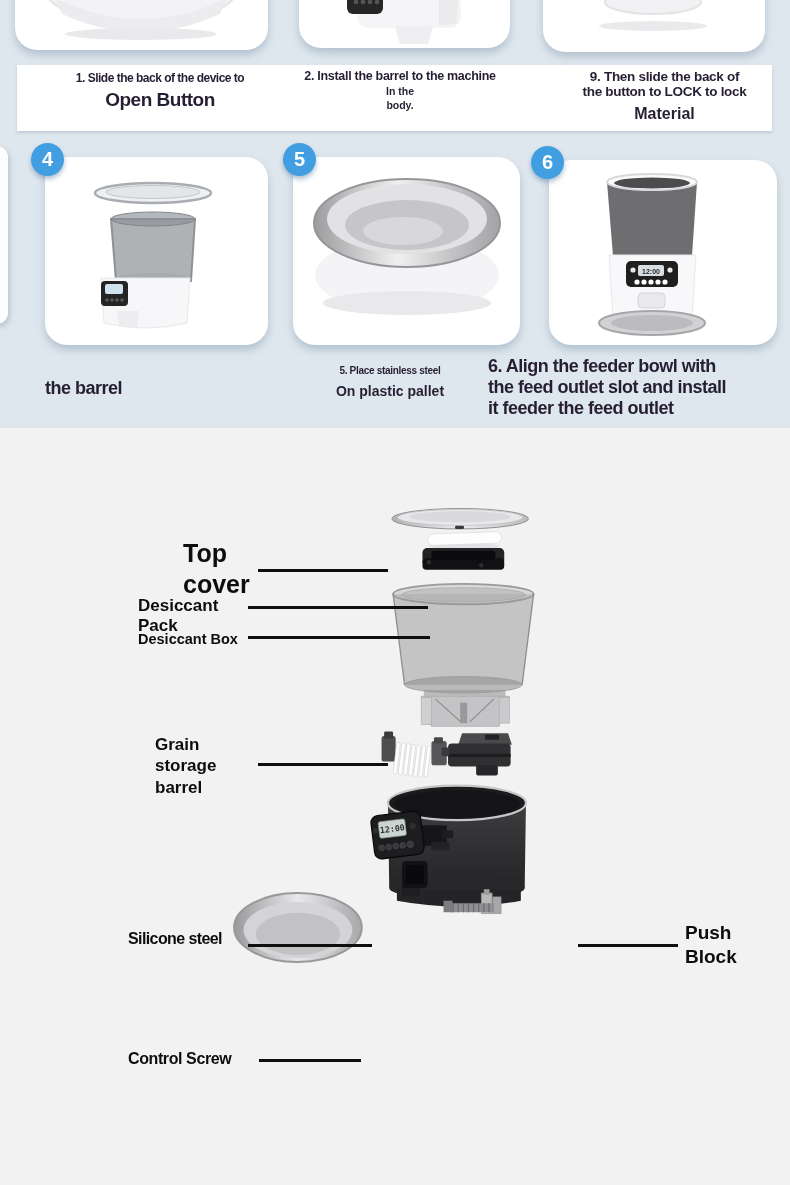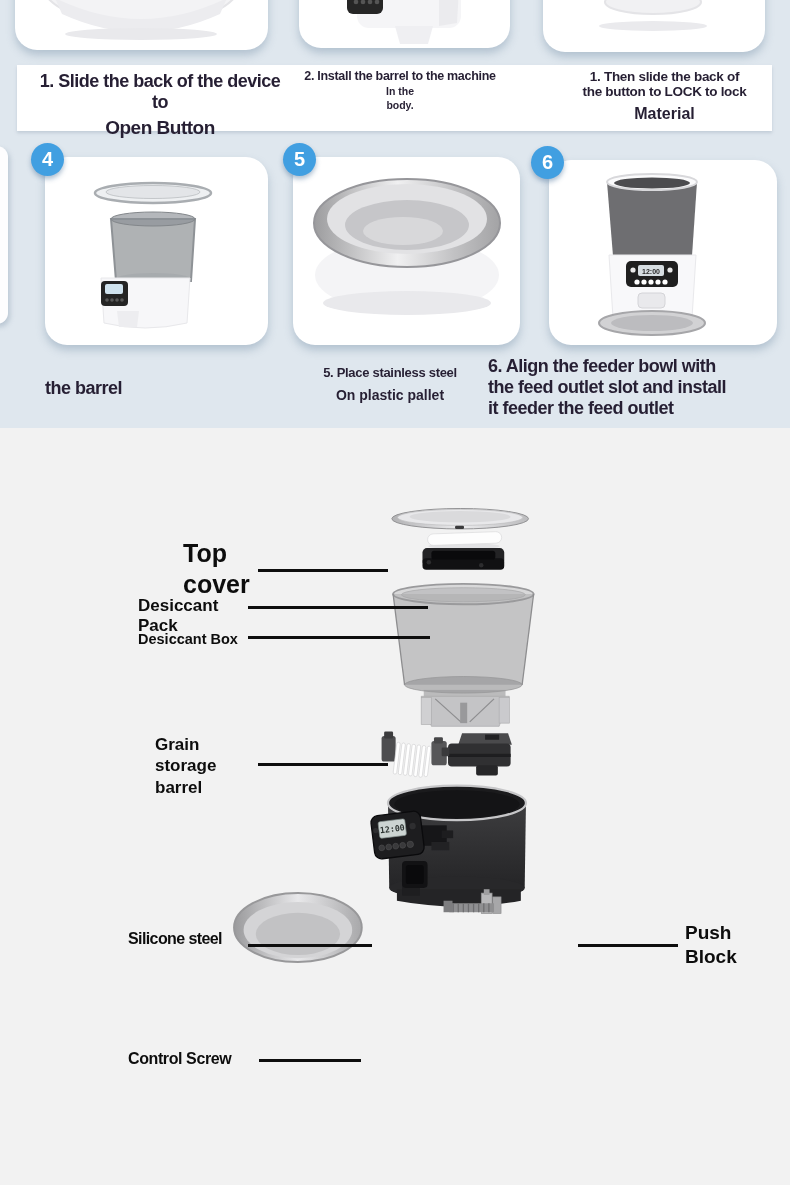--- a/index.html
+++ b/index.html
@@ -9,33 +9,33 @@
   }
   
   .card{position:absolute;background:#ffffff;border-radius:22px;
         box-shadow:0 5px 9px rgba(125,148,170,.45);}
   .card svg{display:block;}
   
   .band{position:absolute;left:17px;top:65px;width:755px;height:66px;background:#ffffff;
         box-shadow:0 2px 3px rgba(140,155,175,.35);}
   .cap{position:absolute;text-align:center;color:#261f33;font-weight:bold;}
   .cap .l-big{display:block;font-size:19px;letter-spacing:-.5px;margin-top:4px;}
-  .cap .l-med{display:block;font-size:18px;letter-spacing:-.5px;}
+  .cap .l-med{display:block;font-size:12px;letter-spacing:-.5px;}
   .cap .l-sm{display:block;font-size:12.5px;letter-spacing:-.3px;}
   .cap .l-tiny{display:block;font-size:10.5px;margin-top:2px;}
   .cap .l-mat{display:block;font-size:16px;margin-top:6px;}
   
   .badge{position:absolute;width:33px;height:33px;border-radius:50%;background:#419fe1;
          color:#fff;font-weight:bold;font-size:20px;display:flex;align-items:center;
          justify-content:center;box-shadow:0 3px 5px rgba(70,110,150,.45);z-index:5;}
   
   .cap2{position:absolute;color:#261f33;font-weight:bold;font-size:18px;
         letter-spacing:-.5px;line-height:1.18;}
   .cap2-small{position:absolute;color:#261f33;font-weight:bold;text-align:center;}
-  .cap2-small .a{display:block;font-size:13px;letter-spacing:-.3px;}
+  .cap2-small .a{display:block;font-size:10px;letter-spacing:-.3px;}
   .cap2-small .b{display:block;font-size:14px;margin-top:7px;}
   
   .diagram{position:absolute;left:0;top:428px;width:790px;height:757px;background:#f2f2f2;}
   .lbl{position:absolute;color:#0d0d0d;font-weight:bold;line-height:1.25;}
   .leader{position:absolute;height:3px;background:#0e0e0e;}
   .sliver{position:absolute;left:-14px;top:146px;width:22px;height:178px;
           background:#fdfdfe;border-radius:12px;box-shadow:2px 3px 5px rgba(130,150,170,.4);}
 </style>
 </head>
 <body>
@@ -77,21 +77,21 @@
     <div class="cap" style="left:18px;top:6px;width:250px;">
       <span class="l-med">1. Slide the back of the device to</span>
       <span class="l-big">Open Button</span>
     </div>
     <div class="cap" style="left:268px;top:4px;width:230px;">
       <span class="l-sm">2. Install the barrel to the machine</span>
       <span class="l-tiny">In the</span>
       <span class="l-tiny">body.</span>
     </div>
     <div class="cap" style="left:530px;top:4px;width:235px;">
-      <span class="l-sm" style="font-size:13.5px">1. Then slide the back of</span>
+      <span class="l-sm" style="font-size:13.5px">9. Then slide the back of</span>
       <span class="l-sm" style="font-size:13.5px">the button to LOCK to lock</span>
       <span class="l-mat">Material</span>
     </div>
   </div>
 
   <div class="sliver"></div>
 
   <div class="badge" style="left:31px;top:143px;">
     <span>4</span>
   </div>

